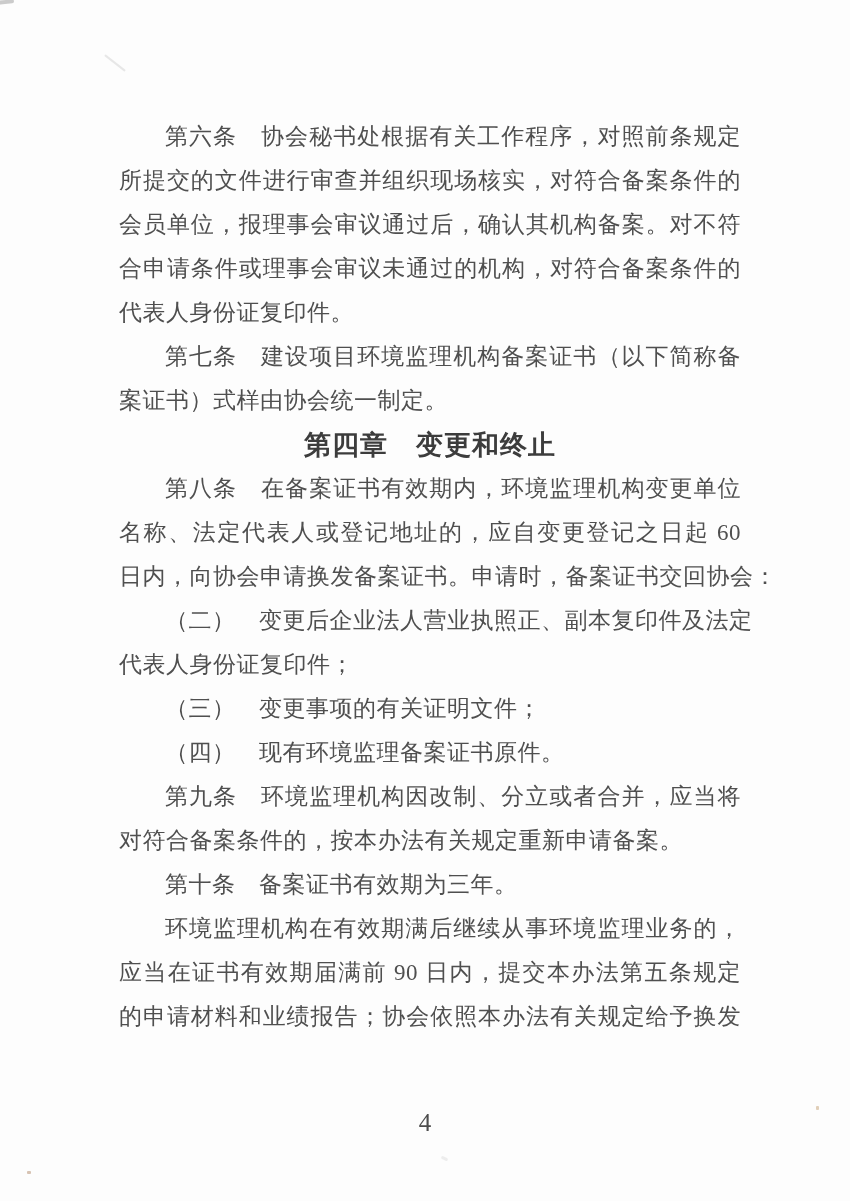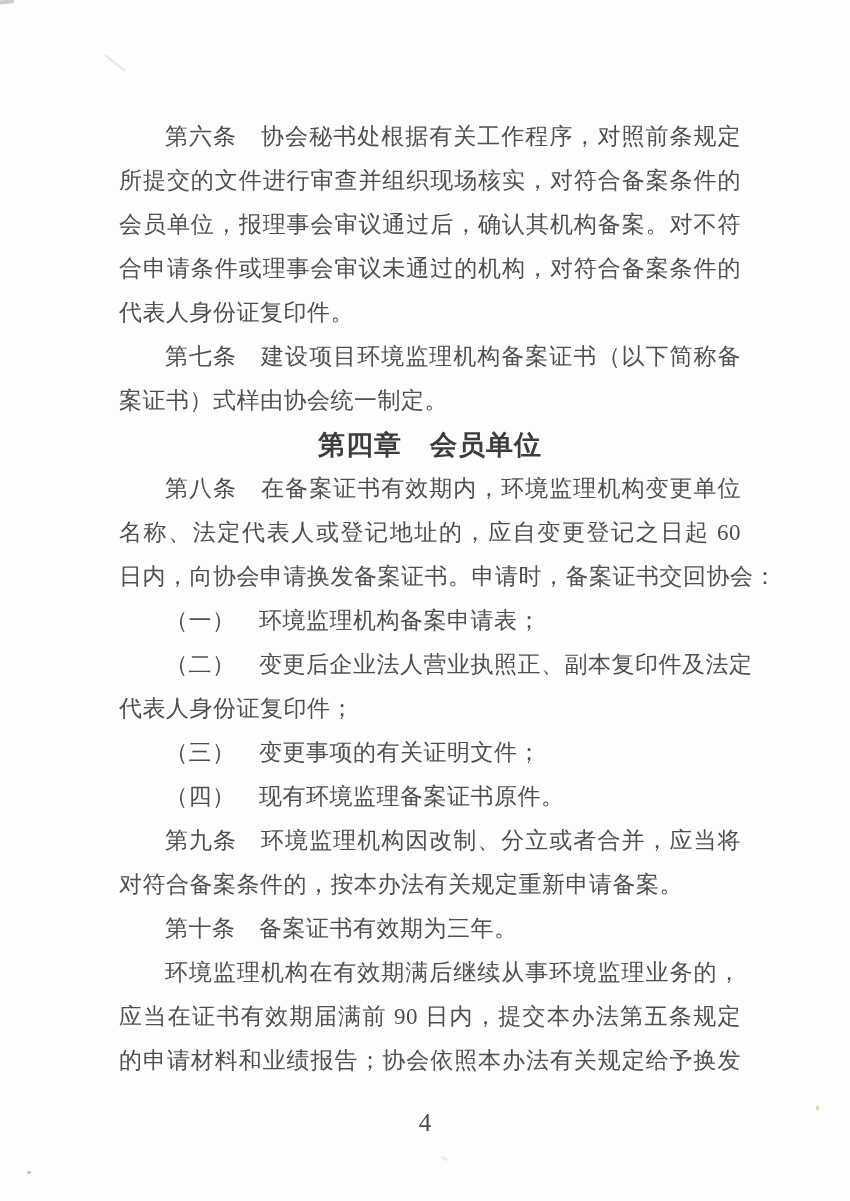--- a/index.html
+++ b/index.html
@@ -85,25 +85,24 @@
   <div class="artifact a-smudge"></div>
 
   <main class="doc" id="doc">
       <div class="line indent">第六条　协会秘书处根据有关工作程序，对照前条规定</div>
       <div class="line">所提交的文件进行审查并组织现场核实，对符合备案条件的</div>
       <div class="line">会员单位，报理事会审议通过后，确认其机构备案。对不符</div>
       <div class="line">合申请条件或理事会审议未通过的机构，对符合备案条件的</div>
       <div class="line short">代表人身份证复印件。</div>
       <div class="line indent">第七条　建设项目环境监理机构备案证书（以下简称备</div>
       <div class="line short">案证书）式样由协会统一制定。</div>
-      <div class="heading">第四章　会员单位</div>
+      <div class="heading">第四章　变更和终止</div>
       <div class="line indent">第八条　在备案证书有效期内，环境监理机构变更单位</div>
       <div class="line">名称、法定代表人或登记地址的，应自变更登记之日起 60</div>
       <div class="line">日内，向协会申请换发备案证书。申请时，备案证书交回协会：</div>
-      <div class="line indent short">（一）　环境监理机构备案申请表；</div>
       <div class="line indent">（二）　变更后企业法人营业执照正、副本复印件及法定</div>
       <div class="line short">代表人身份证复印件；</div>
       <div class="line indent short">（三）　变更事项的有关证明文件；</div>
       <div class="line indent short">（四）　现有环境监理备案证书原件。</div>
       <div class="line indent">第九条　环境监理机构因改制、分立或者合并，应当将</div>
       <div class="line short">对符合备案条件的，按本办法有关规定重新申请备案。</div>
       <div class="line indent short">第十条　备案证书有效期为三年。</div>
       <div class="line indent">环境监理机构在有效期满后继续从事环境监理业务的，</div>
       <div class="line">应当在证书有效期届满前 90 日内，提交本办法第五条规定</div>
       <div class="line">的申请材料和业绩报告；协会依照本办法有关规定给予换发</div>

